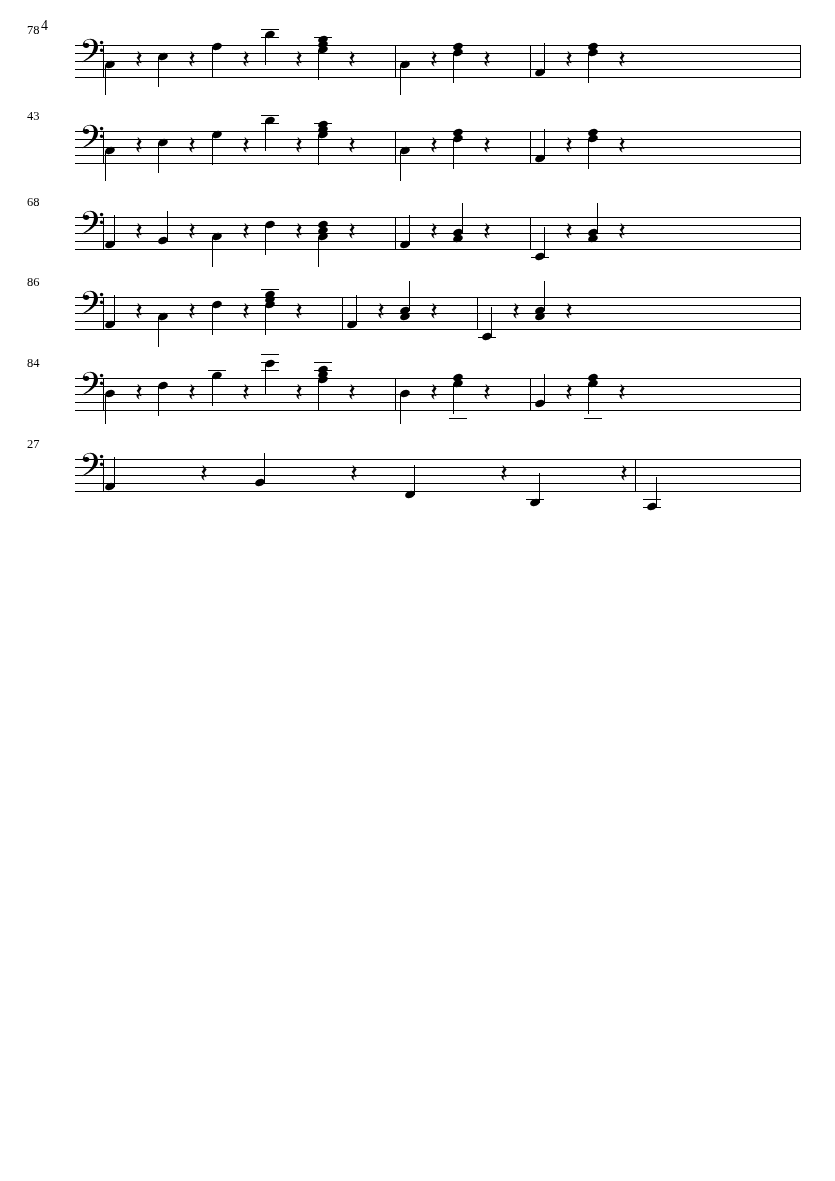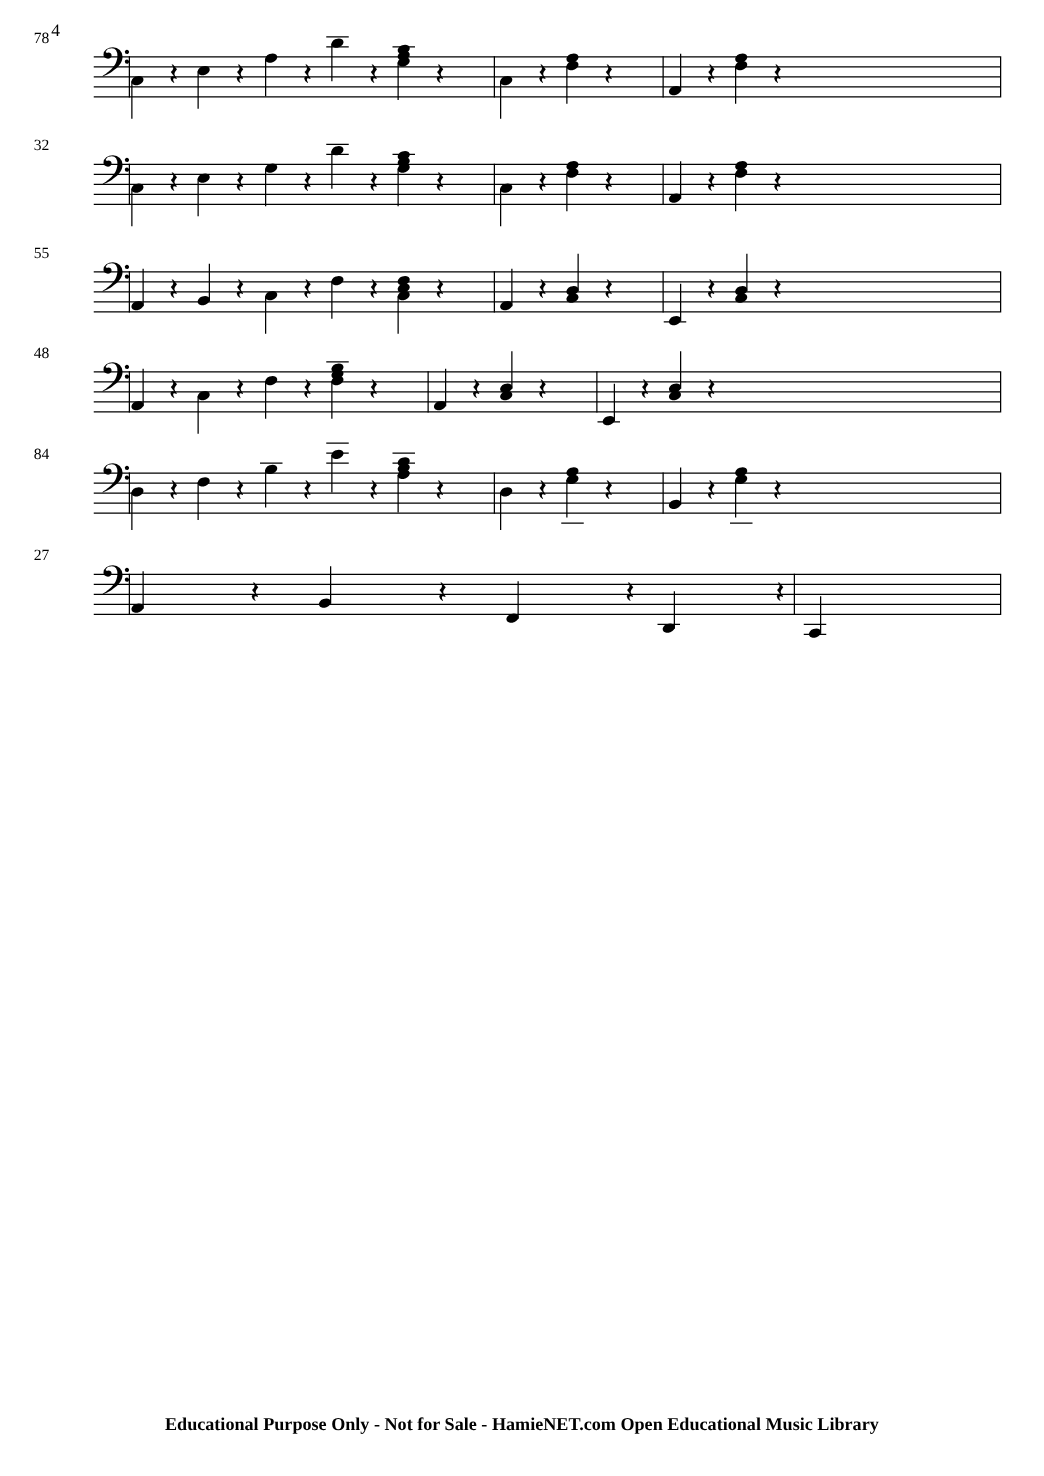--- a/index.html
+++ b/index.html
@@ -191,21 +191,21 @@
         </div>
         <div class="rest" style="left: 490px; top: 2px;">𝄽</div>
         <div class="note" style="left: 518px; top: 0px;">
           <div class="notehead" style="top: -1.6px;"></div>
           <div class="notehead" style="top: 4.4px;"></div>
           <div class="stem" style="left: -5px; top: 8px; height: 30px;"></div>
         </div>
         <div class="rest" style="left: 543px; top: 2px;">𝄽</div>
       </div>
       <div class="system" style="top: 131px;">
-        <div class="measure-number">32</div>
+        <div class="measure-number">43</div>
         <div class="staff">
           <div class="line l0"></div>
           <div class="line l1"></div>
           <div class="line l2"></div>
           <div class="line l3"></div>
           <div class="line l4"></div>
         </div>
         <div class="clef">𝄢</div>
         <div class="barline" style="left: 28px;"></div>
         <div class="barline" style="left: 320px;"></div>
@@ -258,21 +258,21 @@
         </div>
         <div class="rest" style="left: 490px; top: 2px;">𝄽</div>
         <div class="note" style="left: 518px; top: 0px;">
           <div class="notehead" style="top: -1.6px;"></div>
           <div class="notehead" style="top: 4.4px;"></div>
           <div class="stem" style="left: -5px; top: 8px; height: 30px;"></div>
         </div>
         <div class="rest" style="left: 543px; top: 2px;">𝄽</div>
       </div>
       <div class="system" style="top: 217px;">
-        <div class="measure-number">55</div>
+        <div class="measure-number">68</div>
         <div class="staff">
           <div class="line l0"></div>
           <div class="line l1"></div>
           <div class="line l2"></div>
           <div class="line l3"></div>
           <div class="line l4"></div>
         </div>
         <div class="clef">𝄢</div>
         <div class="barline" style="left: 28px;"></div>
         <div class="barline" style="left: 320px;"></div>
@@ -323,21 +323,21 @@
         </div>
         <div class="rest" style="left: 490px; top: 2px;">𝄽</div>
         <div class="note" style="left: 518px; top: 0px;">
           <div class="notehead" style="top: 12.4px;"></div>
           <div class="notehead" style="top: 18.4px;"></div>
           <div class="stem" style="left: 4px; top: -14px; height: 30px;"></div>
         </div>
         <div class="rest" style="left: 543px; top: 2px;">𝄽</div>
       </div>
       <div class="system" style="top: 297px;">
-        <div class="measure-number">48</div>
+        <div class="measure-number">86</div>
         <div class="staff">
           <div class="line l0"></div>
           <div class="line l1"></div>
           <div class="line l2"></div>
           <div class="line l3"></div>
           <div class="line l4"></div>
         </div>
         <div class="clef">𝄢</div>
         <div class="barline" style="left: 28px;"></div>
         <div class="barline" style="left: 267px;"></div>
@@ -498,15 +498,14 @@
         <div class="rest" style="left: 545px; top: 2px;">𝄽</div>
         <div class="note" style="left: 577px; top: 0px;">
           <div class="ledger" style="top: 40px;"></div>
           <div class="ledger" style="top: 48px;"></div>
           <div class="notehead" style="top: 44.4px;"></div>
           <div class="stem" style="left: 4px; top: 18px; height: 30px;"></div>
         </div>
       </div>
     </div>
 
-  <div class="footer">Educational Purpose Only - Not for Sale - HamieNET.com Open Educational Music Library</div>
 
 </div>
 
 </body></html>

